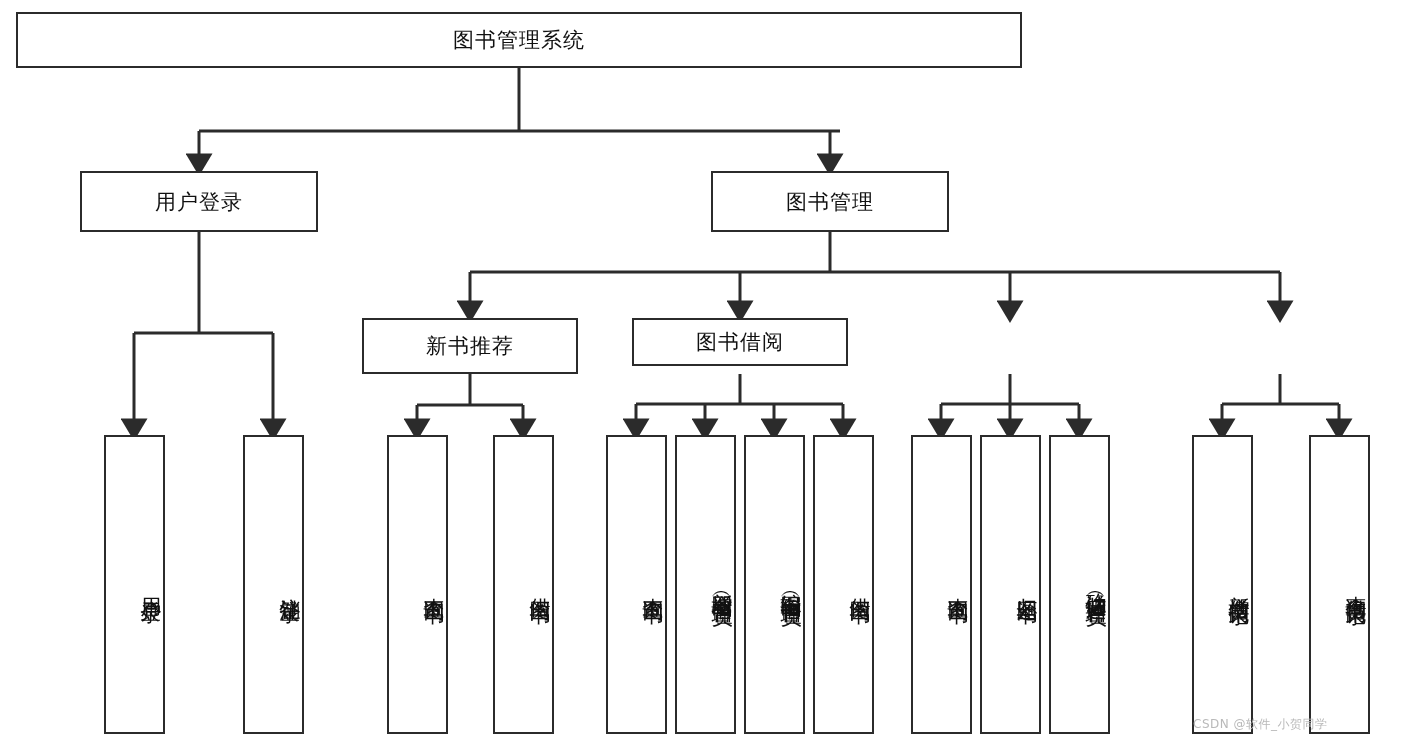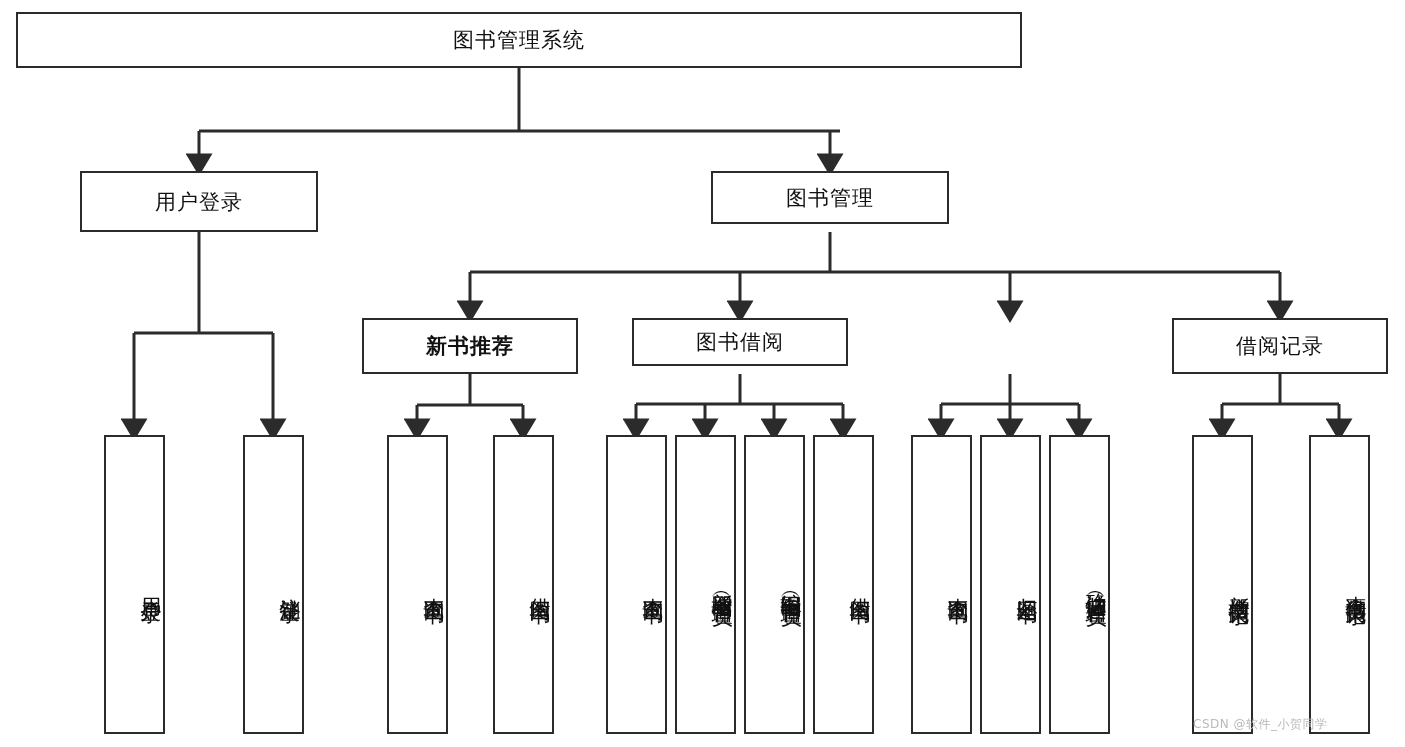--- a/index.html
+++ b/index.html
@@ -71,32 +71,29 @@
     </g>
   </svg>
 
   <div class="node h" style="left:16px;top:12px;width:1006px;height:56px;">
     <span>图书管理系统</span>
   </div>
 
   <div class="node h" style="left:80px;top:171px;width:238px;height:61px;">
     <span>用户登录</span>
   </div>
-  <div class="node h" style="left:711px;top:171px;width:238px;height:53px;">
+  <div class="node h" style="left:711px;top:171px;width:238px;height:61px;">
     <span>图书管理</span>
   </div>
 
-  <div class="node h" style="left:362px;top:318px;width:216px;height:56px;font-weight:bold;">
+  <div class="node h" style="left:362px;top:318px;width:216px;height:56px;">
     <span>新书推荐</span>
   </div>
   <div class="node h" style="left:632px;top:318px;width:216px;height:48px;">
     <span>图书借阅</span>
-  </div>
-  <div class="node h" style="left:1172px;top:318px;width:216px;height:56px;">
-    <span>借阅记录</span>
   </div>
 
   <div class="node v" style="left:104px;top:435px;width:61px;height:299px;">
     <span class="txt">用户登录</span>
   </div>
   <div class="node v" style="left:243px;top:435px;width:61px;height:299px;">
     <span class="txt">注销登录</span>
   </div>
 
   <div class="node v" style="left:387px;top:435px;width:61px;height:299px;">

